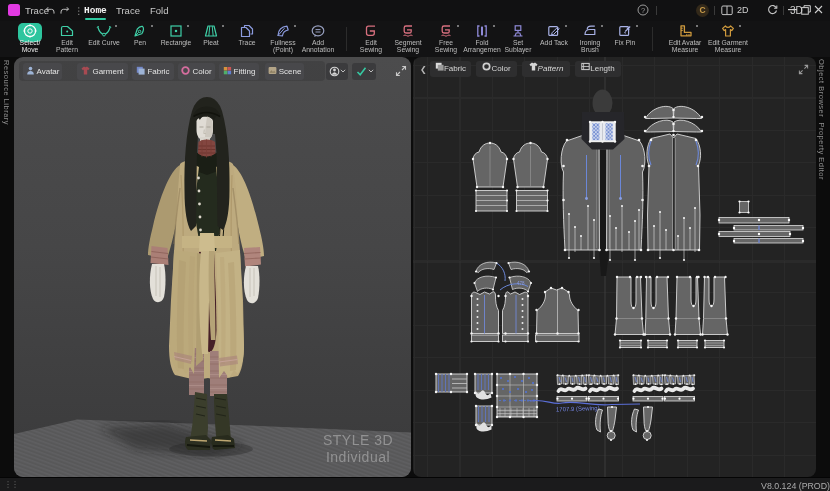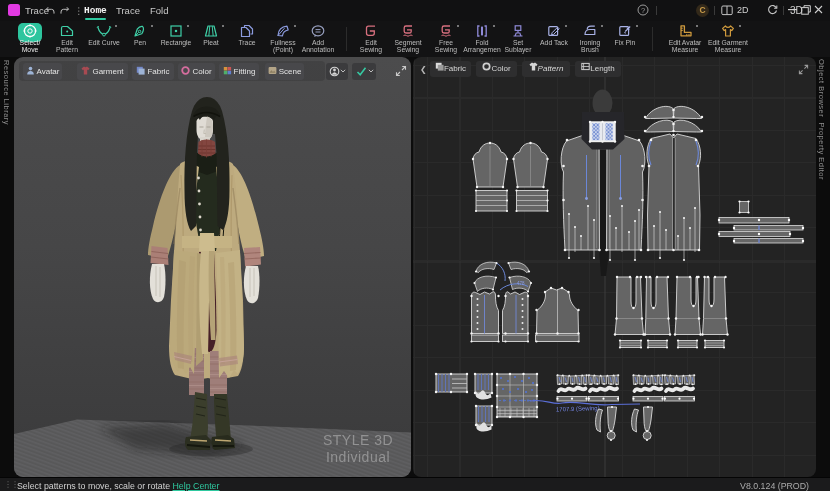--- a/index.html
+++ b/index.html
@@ -29,21 +29,21 @@
 
   
   .vstrip { position:absolute; top:57px; width:14px; height:420px; color:#8f8f8f; font-size:7.5px; }
   .vtext { writing-mode:vertical-rl; letter-spacing:0.5px; }
 
   
   #statusbar { position:absolute; left:0; top:477px; width:830px; height:14px; background:#1b1b1c; border-top:1px solid #050505; }
   #statusbar .grip { position:absolute; left:4px; top:2px; color:#6f6f6f; font-size:8px; letter-spacing:-1px;}
   #status-l { position:absolute; left:17px; top:2.5px; font-size:8.8px; color:#d2d2d2; }
   #status-l a { color:#2fc9a0; text-decoration:underline; }
-  #status-r { position:absolute; right:21px; top:2.5px; font-size:8.8px; color:#ababab; }
+  #status-r { position:absolute; right:0; top:2.5px; font-size:8.8px; color:#ababab; }
 
   
   #vp3d { position:absolute; left:14px; top:57px; width:397px; height:420px; border-radius:9px; overflow:hidden;
     background:linear-gradient(180deg,#4c4c4d 0%, #464647 45%, #3a3a3b 100%); }
   #vp3d .floor { position:absolute; left:0; top:0; width:397px; height:420px; }
   .pill { position:absolute; top:3.5px; height:17px; border-radius:3px; background:#48484b;
      color:#e4e4e4; font-size:8px; line-height:17px; text-align:center; }
   #vp-tabs { position:absolute; left:0px; top:2px; width:397px; height:24px; }
   .pill .ic { display:inline-block; vertical-align:-1px; margin-right:2px; }
   .chev { position:absolute; color:#c2c2c2; font-size:7.5px; }
@@ -887,17 +887,16 @@
             <path d="M2.6 1.4 V7.6 M0.8 4.5 H8.2" stroke="#cfcfcf" stroke-width="0.8"></path>
           </svg>Length</div>
       <svg class="abs" style="left:385px;top:7px;" width="11" height="11" viewBox="0 0 12 12">
           <path d="M7.2 1.5 H10.5 V4.8 M10.5 1.5 L7 5 M4.8 10.5 H1.5 V7.2 M1.5 10.5 L5 7" fill="none" stroke="#9a9a9a" stroke-width="1.1"></path>
         </svg>
     </div>
   </div>
 
   <div id="statusbar">
     <span class="grip">⋮⋮</span>
-    <span id="status-l">Select patterns to move, scale or rotate <a>Help Center</a></span>
     <span id="status-r">V8.0.124 (PROD)</span>
   </div>
 
 </div>
 
 </body></html>

